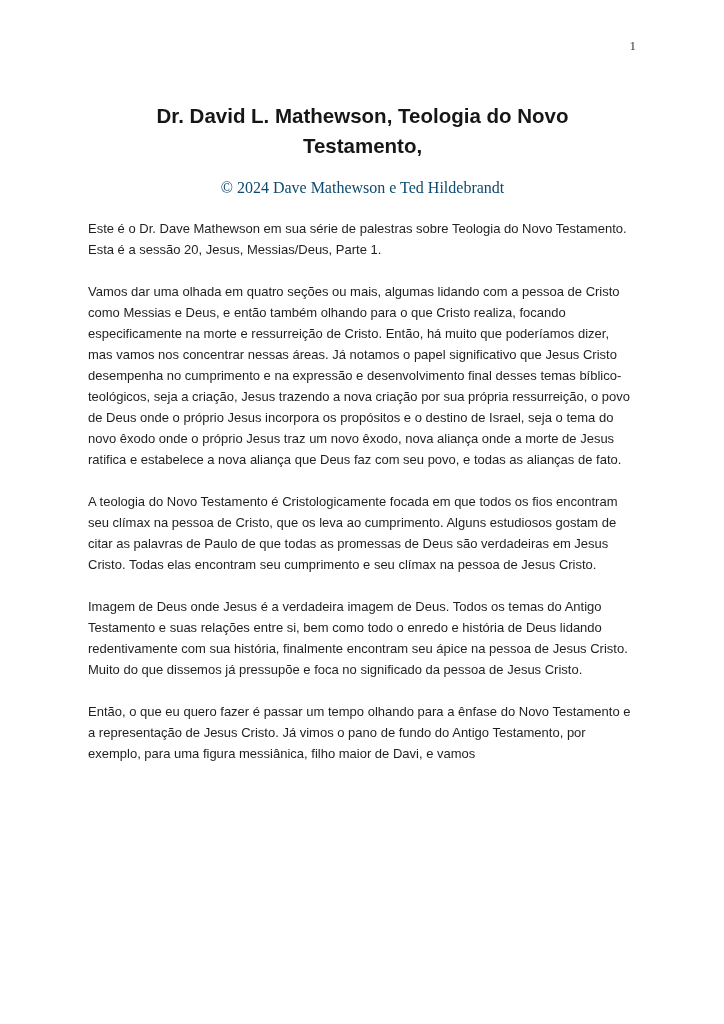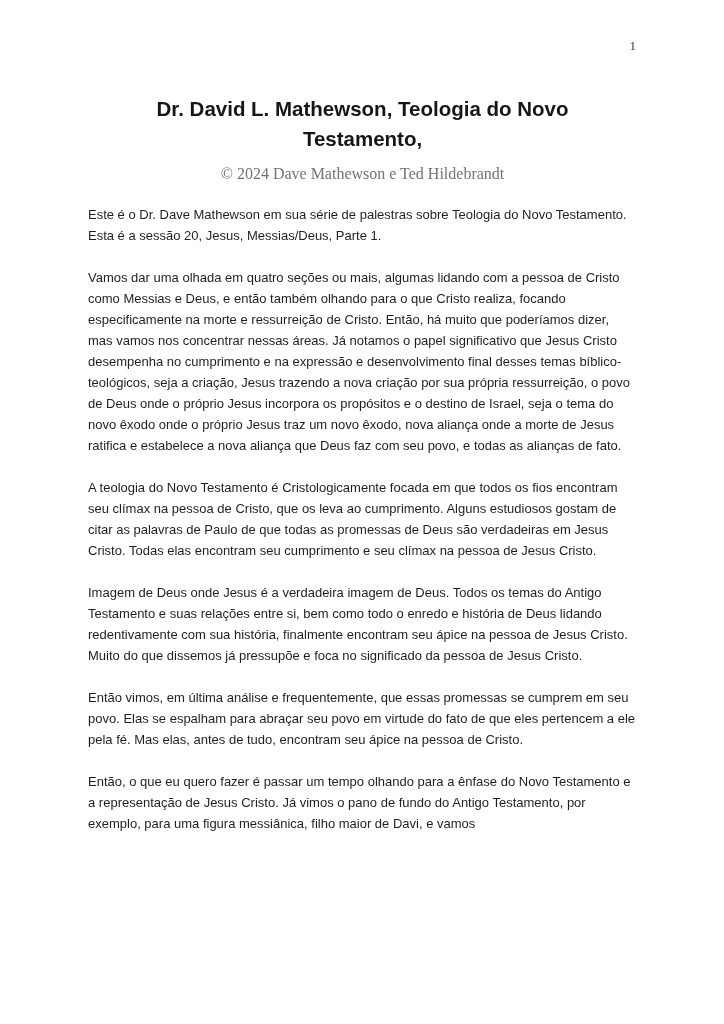--- a/index.html
+++ b/index.html
@@ -33,29 +33,29 @@
   .doc-title {
     font-size: 20.5px;
     font-weight: bold;
     line-height: 30px;
     text-align: center;
     margin: 0;
     color: #161616;
   }
   .doc-title .title-line-1 {
     max-width: 478px;
-    margin: 10px auto;
+    margin: 17px auto;
   }
   .copyright {
     font-family: "Liberation Serif", serif;
     font-size: 16px;
     line-height: 20px;
     text-align: center;
     margin: 2px 0 0 0;
-    color: #737373;
+    color: #0c4a6e;
   }
   .body-text {
     margin-top: 20px;
   }
   .body-text p {
     font-size: 13px;
     line-height: 21px;
     margin: 0 0 21px 0;
     text-align: left;
     color: #1f1f1f;
@@ -72,17 +72,16 @@
     <div class="title-line-1">Dr. David L. Mathewson, Teologia do Novo Testamento,</div>
   </h1>
 
   <div class="copyright">© 2024 Dave Mathewson e Ted Hildebrandt</div>
 
   <div class="body-text">
     <p>Este é o Dr. Dave Mathewson em sua série de palestras sobre Teologia do Novo Testamento. Esta é a sessão 20, Jesus, Messias/Deus, Parte 1.</p>
     <p>Vamos dar uma olhada em quatro seções ou mais, algumas lidando com a pessoa de Cristo como Messias e Deus, e então também olhando para o que Cristo realiza, focando especificamente na morte e ressurreição de Cristo. Então, há muito que poderíamos dizer, mas vamos nos concentrar nessas áreas. Já notamos o papel significativo que Jesus Cristo desempenha no cumprimento e na expressão e desenvolvimento final desses temas bíblico-teológicos, seja a criação, Jesus trazendo a nova criação por sua própria ressurreição, o povo de Deus onde o próprio Jesus incorpora os propósitos e o destino de Israel, seja o tema do novo êxodo onde o próprio Jesus traz um novo êxodo, nova aliança onde a morte de Jesus ratifica e estabelece a nova aliança que Deus faz com seu povo, e todas as alianças de fato.</p>
     <p>A teologia do Novo Testamento é Cristologicamente focada em que todos os fios encontram seu clímax na pessoa de Cristo, que os leva ao cumprimento. Alguns estudiosos gostam de citar as palavras de Paulo de que todas as promessas de Deus são verdadeiras em Jesus Cristo. Todas elas encontram seu cumprimento e seu clímax na pessoa de Jesus Cristo.</p>
     <p>Imagem de Deus onde Jesus é a verdadeira imagem de Deus. Todos os temas do Antigo Testamento e suas relações entre si, bem como todo o enredo e história de Deus lidando redentivamente com sua história, finalmente encontram seu ápice na pessoa de Jesus Cristo. Muito do que dissemos já pressupõe e foca no significado da pessoa de Jesus Cristo.</p>
-    <p>Então vimos, em última análise e frequentemente, que essas promessas se cumprem em seu povo. Elas se espalham para abraçar seu povo em virtude do fato de que eles pertencem a ele pela fé. Mas elas, antes de tudo, encontram seu ápice na pessoa de Cristo.</p>
     <p>Então, o que eu quero fazer é passar um tempo olhando para a ênfase do Novo Testamento e a representação de Jesus Cristo. Já vimos o pano de fundo do Antigo Testamento, por exemplo, para uma figura messiânica, filho maior de Davi, e vamos</p>
   </div>
 
 </div>
 
 </body></html>

